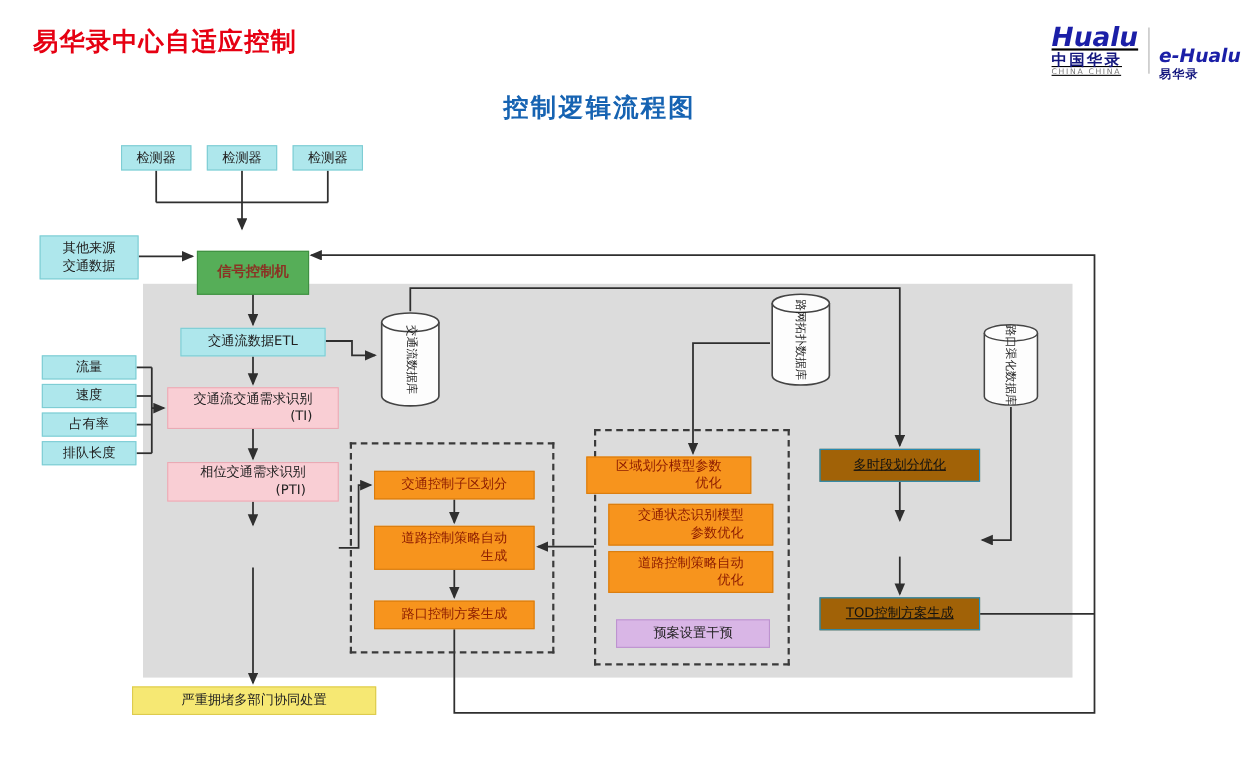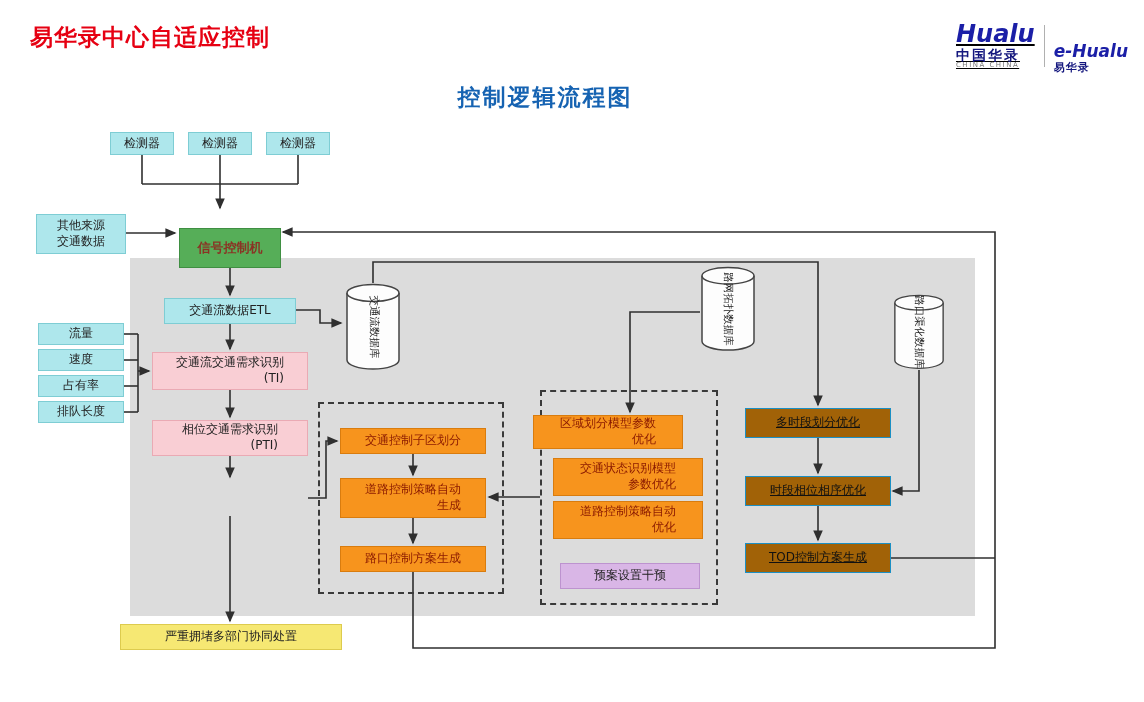--- a/index.html
+++ b/index.html
@@ -176,18 +176,17 @@
 
   <div class="node orange" style="left:533px;top:415px;width:150px;height:34px">区域划分模型参数
 优化</div>
   <div class="node orange" style="left:553px;top:458px;width:150px;height:38px">交通状态识别模型
 参数优化</div>
   <div class="node orange" style="left:553px;top:501px;width:150px;height:38px">道路控制策略自动
 优化</div>
   <div class="node purple" style="left:560px;top:563px;width:140px;height:26px">预案设置干预</div>
 
   <div class="node blue" style="left:745px;top:408px;width:146px;height:30px">多时段划分优化</div>
-  <div class="node blue" style="left:745px;top:476px;width:146px;height:30px">时段相位相序优化</div>
   <div class="node blue" style="left:745px;top:543px;width:146px;height:30px">TOD控制方案生成</div>
 
   <div class="node yellow" style="left:120px;top:624px;width:222px;height:26px">严重拥堵多部门协同处置</div>
 
 </div>
 
 </body></html>

